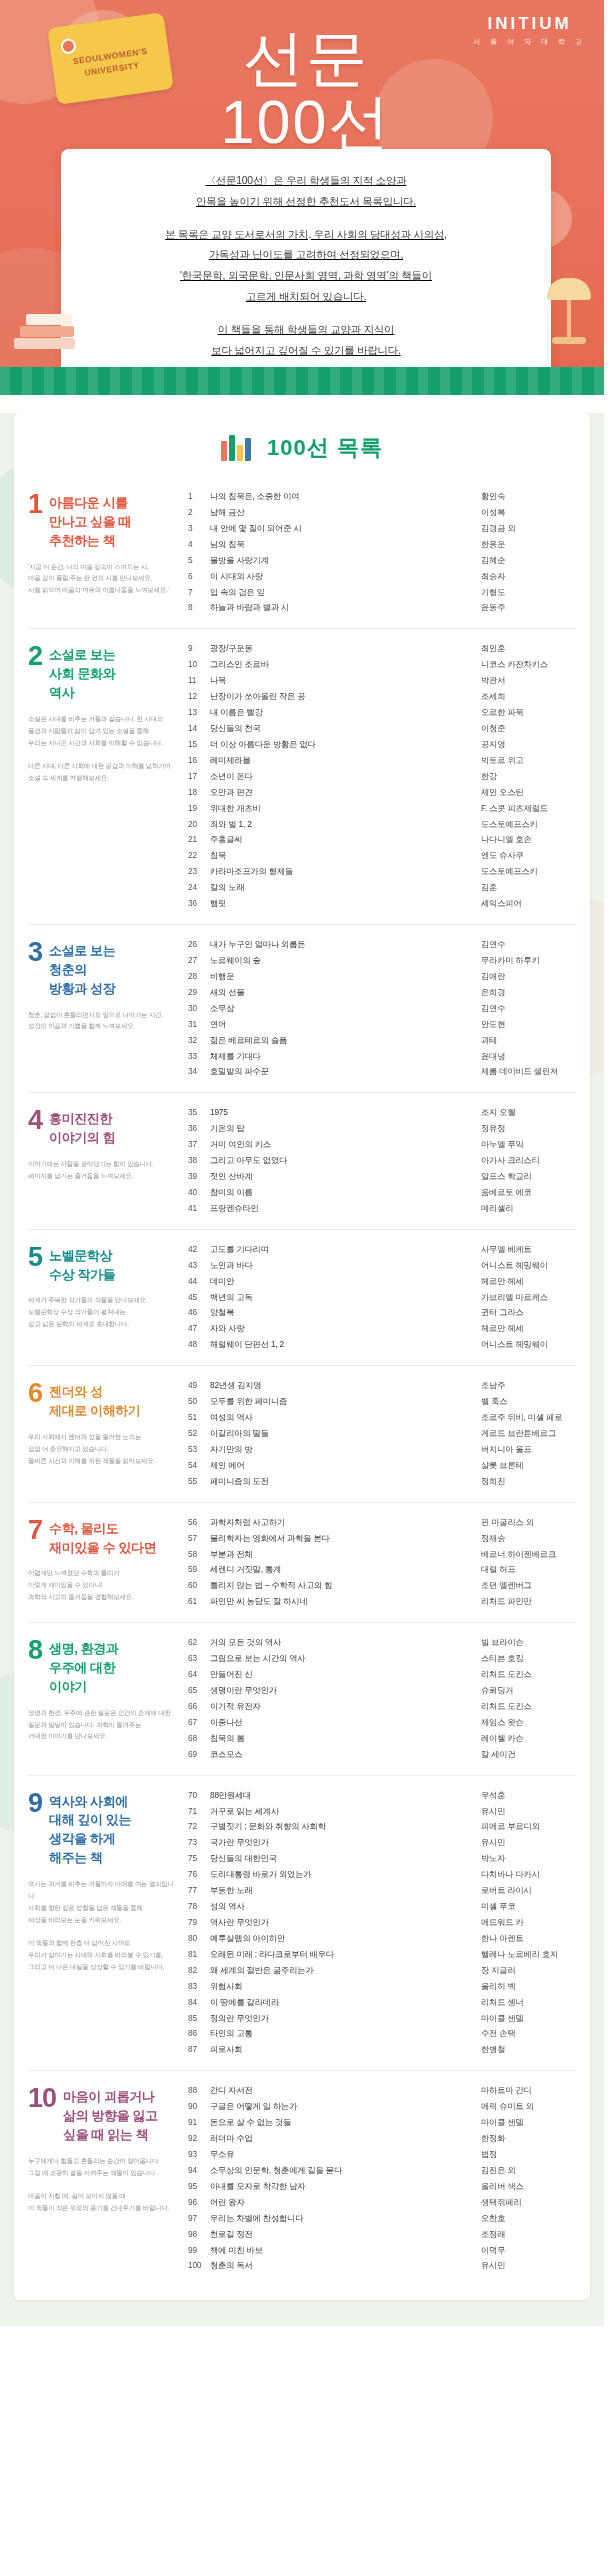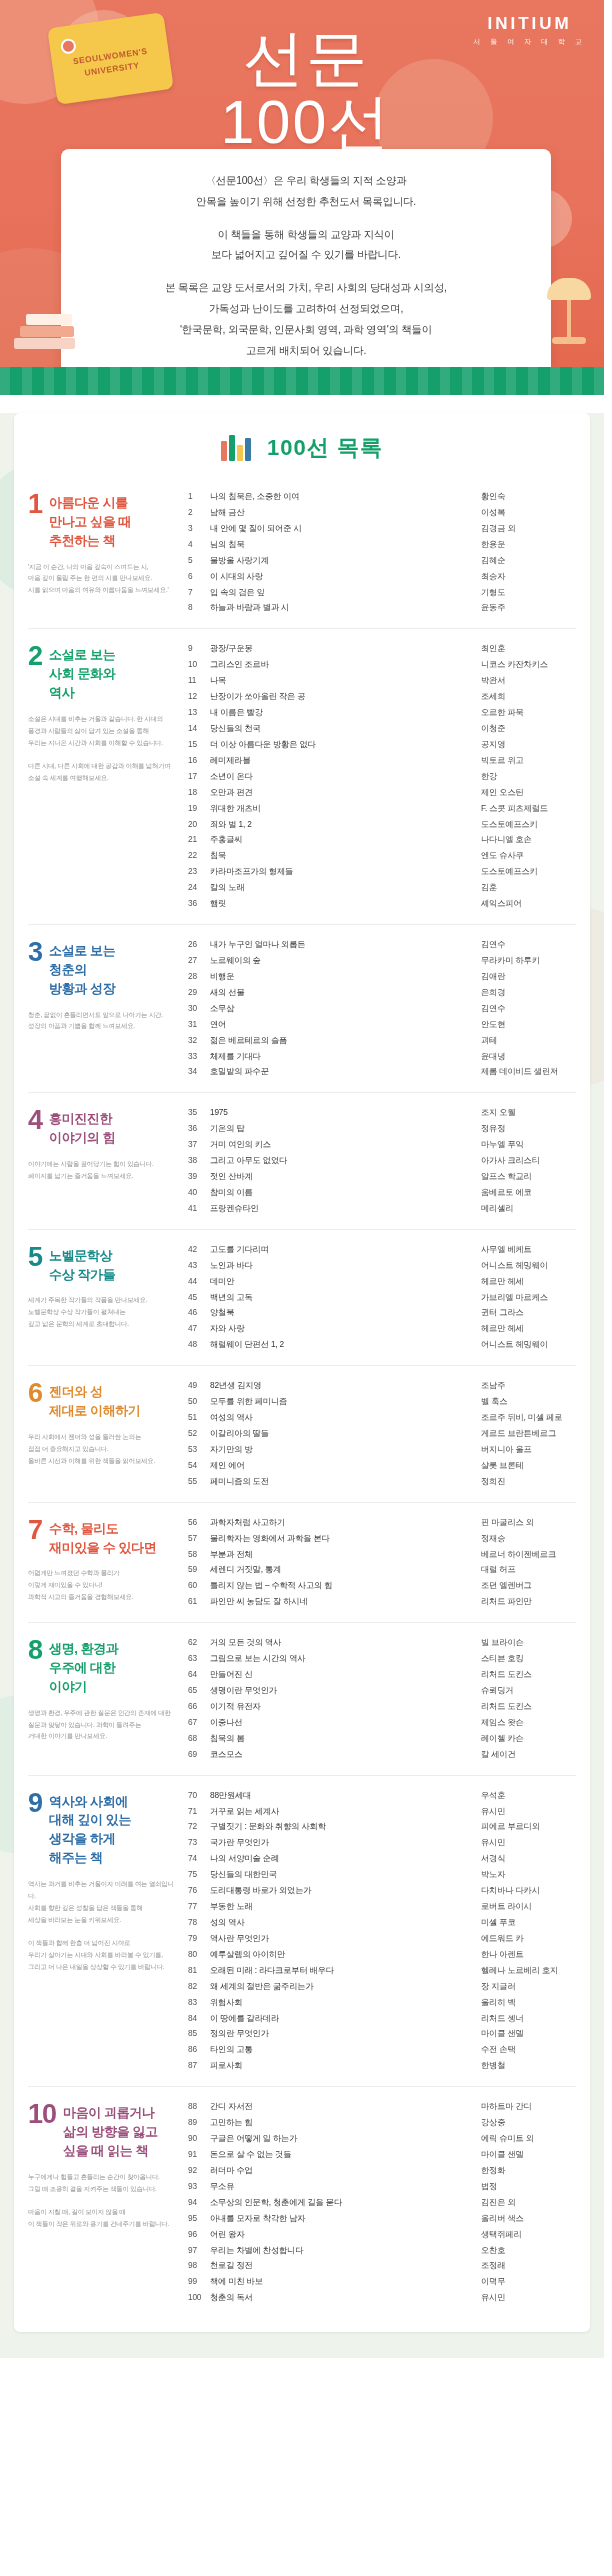--- a/index.html
+++ b/index.html
@@ -68,20 +68,21 @@
     text-shadow: 0 2px 3px rgba(150,50,30,.25);
   }
 
   .hero-card {
     position: absolute; left: 61px; right: 61px; top: 149px;
     background: #ffffff;
     border-radius: 8px;
     padding: 22px 18px 20px;
     box-shadow: 0 3px 10px rgba(120,45,30,.18);
     text-align: center;
+    text-decoration: underline;
   }
   .hero-card p {
     font-size: 10.4px;
     line-height: 2.0;
     color: #3b3b3b;
     letter-spacing: -0.2px;
   }
   .hero-card p + p { margin-top: 12px; }
 
   .illus { position: absolute; }
@@ -221,26 +222,26 @@
     </div>
 
     <div class="hero-title">
       <span>선문</span><br>
       <span>100선</span>
     </div>
 
     <div class="hero-card">
       <p style="white-space:pre-line">〈선문100선〉은 우리 학생들의 지적 소양과
 안목을 높이기 위해 선정한 추천도서 목록입니다.</p>
-      <p style="white-space:pre-line">이 책들을 통해 학생들의 교양과 지식이
-보다 넓어지고 깊어질 수 있기를 바랍니다.</p>
       <p style="white-space:pre-line">본 목록은 교양 도서로서의 가치, 우리 사회의 당대성과 시의성,
 가독성과 난이도를 고려하여 선정되었으며,
 '한국문학, 외국문학, 인문사회 영역, 과학 영역'의 책들이
 고르게 배치되어 있습니다.</p>
+      <p style="white-space:pre-line">이 책들을 통해 학생들의 교양과 지식이
+보다 넓어지고 깊어질 수 있기를 바랍니다.</p>
     </div>
 
     <div class="illus book-stack">
       <i class="bs1"></i>
         <i class="bs2"></i>
         <i class="bs3"></i>
     </div>
     <div class="illus lamp">
       <i class="lamp-shade"></i>
         <i class="lamp-pole"></i>
@@ -766,25 +767,20 @@
                 <span class="bk-no">72</span>
                 <span class="bk-title">구별짓기 : 문화와 취향의 사회학</span>
                 <span class="bk-author">피에르 부르디외</span>
               </div>
               <div class="book-row">
                 <span class="bk-no">73</span>
                 <span class="bk-title">국가란 무엇인가</span>
                 <span class="bk-author">유시민</span>
               </div>
               <div class="book-row">
-                <span class="bk-no">74</span>
-                <span class="bk-title">나의 서양미술 순례</span>
-                <span class="bk-author">서경식</span>
-              </div>
-              <div class="book-row">
                 <span class="bk-no">75</span>
                 <span class="bk-title">당신들의 대한민국</span>
                 <span class="bk-author">박노자</span>
               </div>
               <div class="book-row">
                 <span class="bk-no">76</span>
                 <span class="bk-title">도리대통령 바로가 외었는가</span>
                 <span class="bk-author">다치바나 다카시</span>
               </div>
               <div class="book-row">
@@ -859,25 +855,20 @@
 마음이 지칠 때, 길이 보이지 않을 때
 이 책들이 작은 위로와 용기를 건네주기를 바랍니다.</div>
             </div>
             <div class="sec-right">
               <div class="book-row">
                 <span class="bk-no">88</span>
                 <span class="bk-title">간디 자서전</span>
                 <span class="bk-author">마하트마 간디</span>
               </div>
               <div class="book-row">
-                <span class="bk-no">89</span>
-                <span class="bk-title">고민하는 힘</span>
-                <span class="bk-author">강상중</span>
-              </div>
-              <div class="book-row">
                 <span class="bk-no">90</span>
                 <span class="bk-title">구글은 어떻게 일 하는가</span>
                 <span class="bk-author">에릭 슈미트 외</span>
               </div>
               <div class="book-row">
                 <span class="bk-no">91</span>
                 <span class="bk-title">돈으로 살 수 없는 것들</span>
                 <span class="bk-author">마이클 샌델</span>
               </div>
               <div class="book-row">

